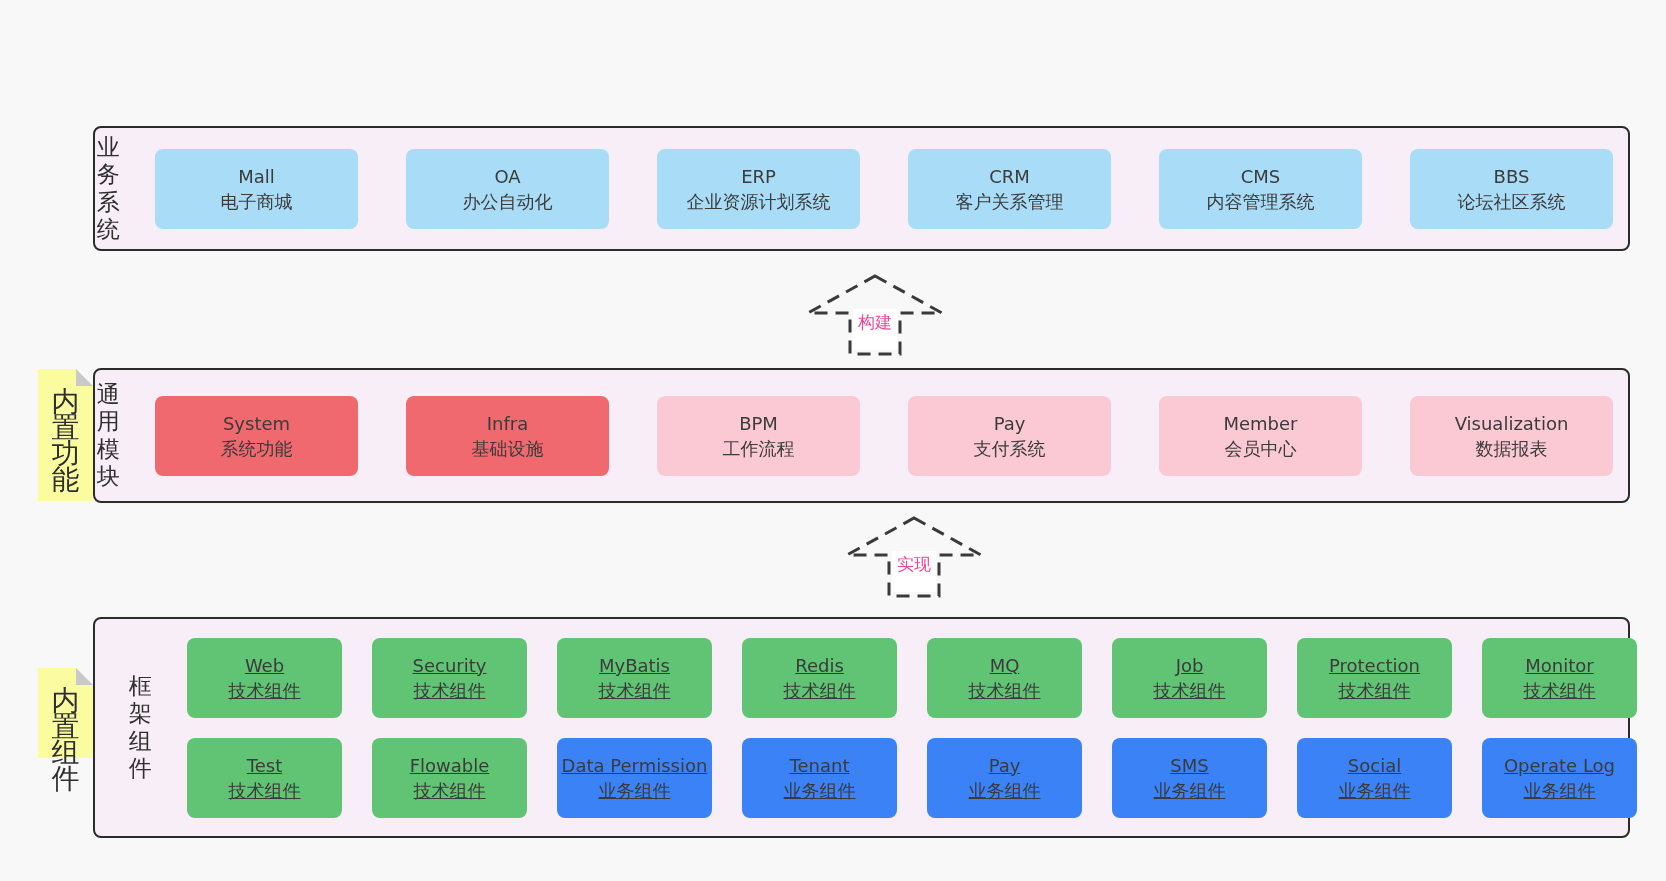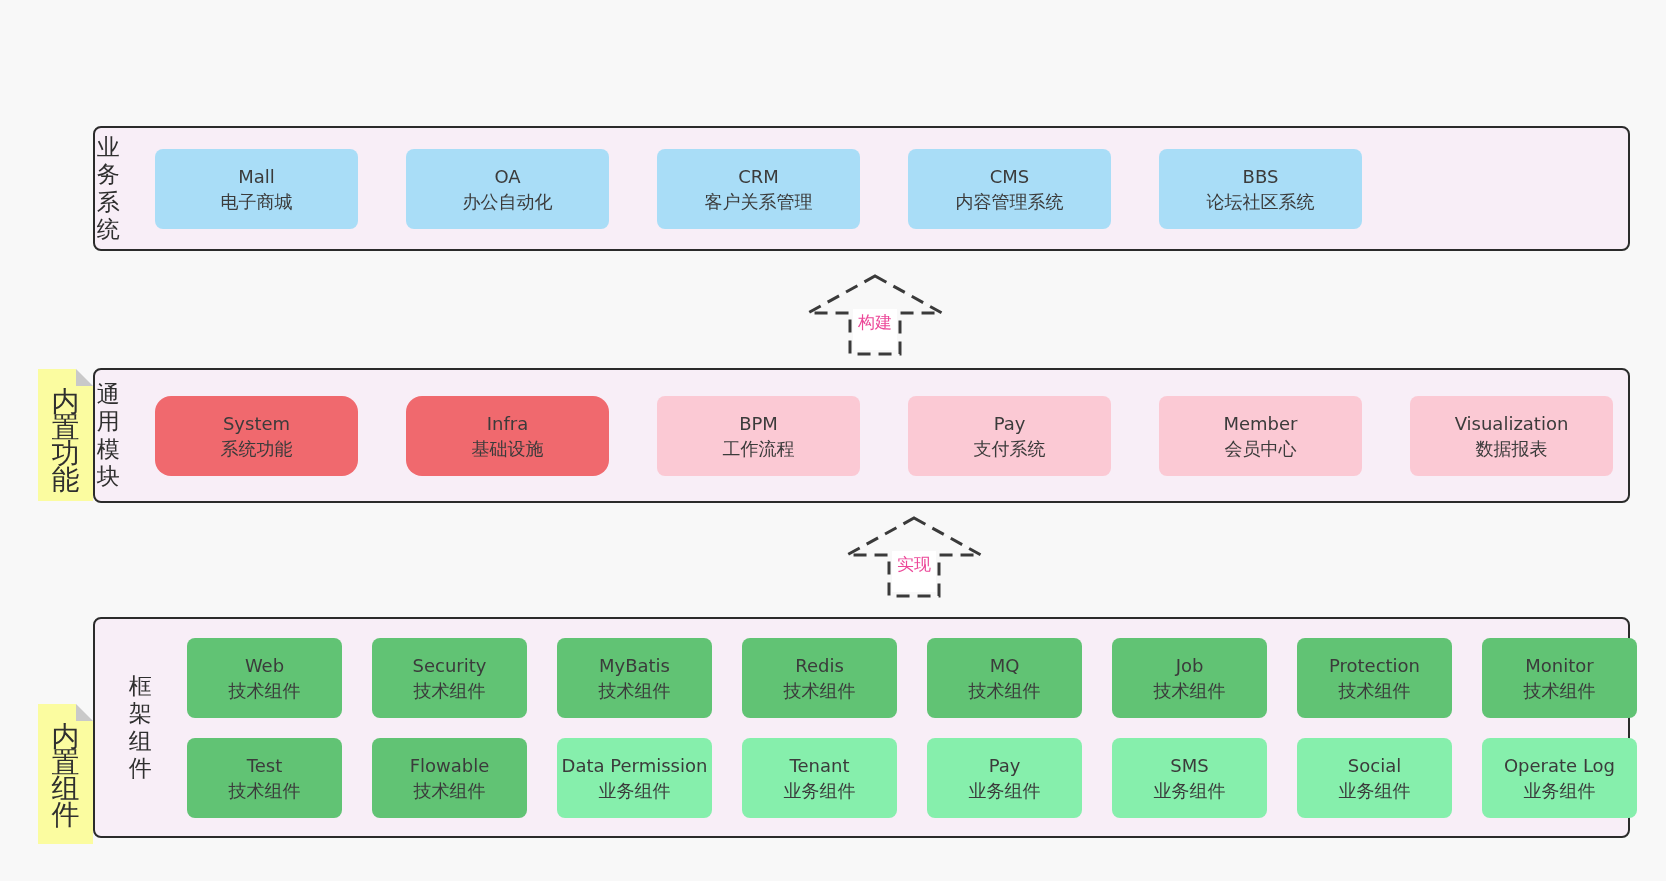--- a/index.html
+++ b/index.html
@@ -34,33 +34,33 @@
     flex:1;display:flex;flex-direction:column;justify-content:center;gap:20px;
   }
   .grid .boxrow{flex:0 0 auto;gap:30px;}
 
   .box{
     width:203px;height:80px;border-radius:8px;box-sizing:border-box;
     display:flex;flex-direction:column;align-items:center;justify-content:center;
     text-align:right;font-size:18px;line-height:25px;flex:0 0 auto;
     padding:0 4px;
   }
-  .box.small{width:155px;}
+  .box.small{width:155px;text-decoration:underline;}
   .box.blue{background:#a9ddf7;}
-  .box.red{background:#f0696e;border-radius:16px;}
+  .box.red{background:#f0696e;}
   .box.pink{background:#fbc9d4;}
   .box.gdark{background:#61c374;}
-  .box.glight{background:#86efac;}
+  .box.glight{background:#3b82f6;}
 
   
   .note{
     position:absolute;left:38px;width:55px;background:#fbfca0;z-index:1;
   }
   #note-builtin-features{top:369px;height:132px;}
-  #note-builtin-components{top:668px;height:140px;margin-top:36px;}
+  #note-builtin-components{top:668px;height:90px;}
   .note::before{
     content:"";position:absolute;top:0;right:0;width:0;height:0;
     border-style:solid;border-width:0 17px 17px 0;
     border-color:#f8f8f8 #f8f8f8 #c9c9c9 transparent;
   }
   .note .vchars{
     font-size:28px;line-height:26px;margin:20px auto 0;color:#2f2f2f;
   }
 
   
@@ -84,20 +84,24 @@
   <div class="boxrow">
     <div class="box blue">
       <div>Mall</div>
       <div>电子商城</div>
     </div>
     <div class="box blue">
       <div>OA</div>
       <div>办公自动化</div>
     </div>
     <div class="box blue">
+      <div>ERP</div>
+      <div>企业资源计划系统</div>
+    </div>
+    <div class="box blue">
       <div>CRM</div>
       <div>客户关系管理</div>
     </div>
     <div class="box blue">
       <div>CMS</div>
       <div>内容管理系统</div>
     </div>
     <div class="box blue">
       <div>BBS</div>
       <div>论坛社区系统</div>

